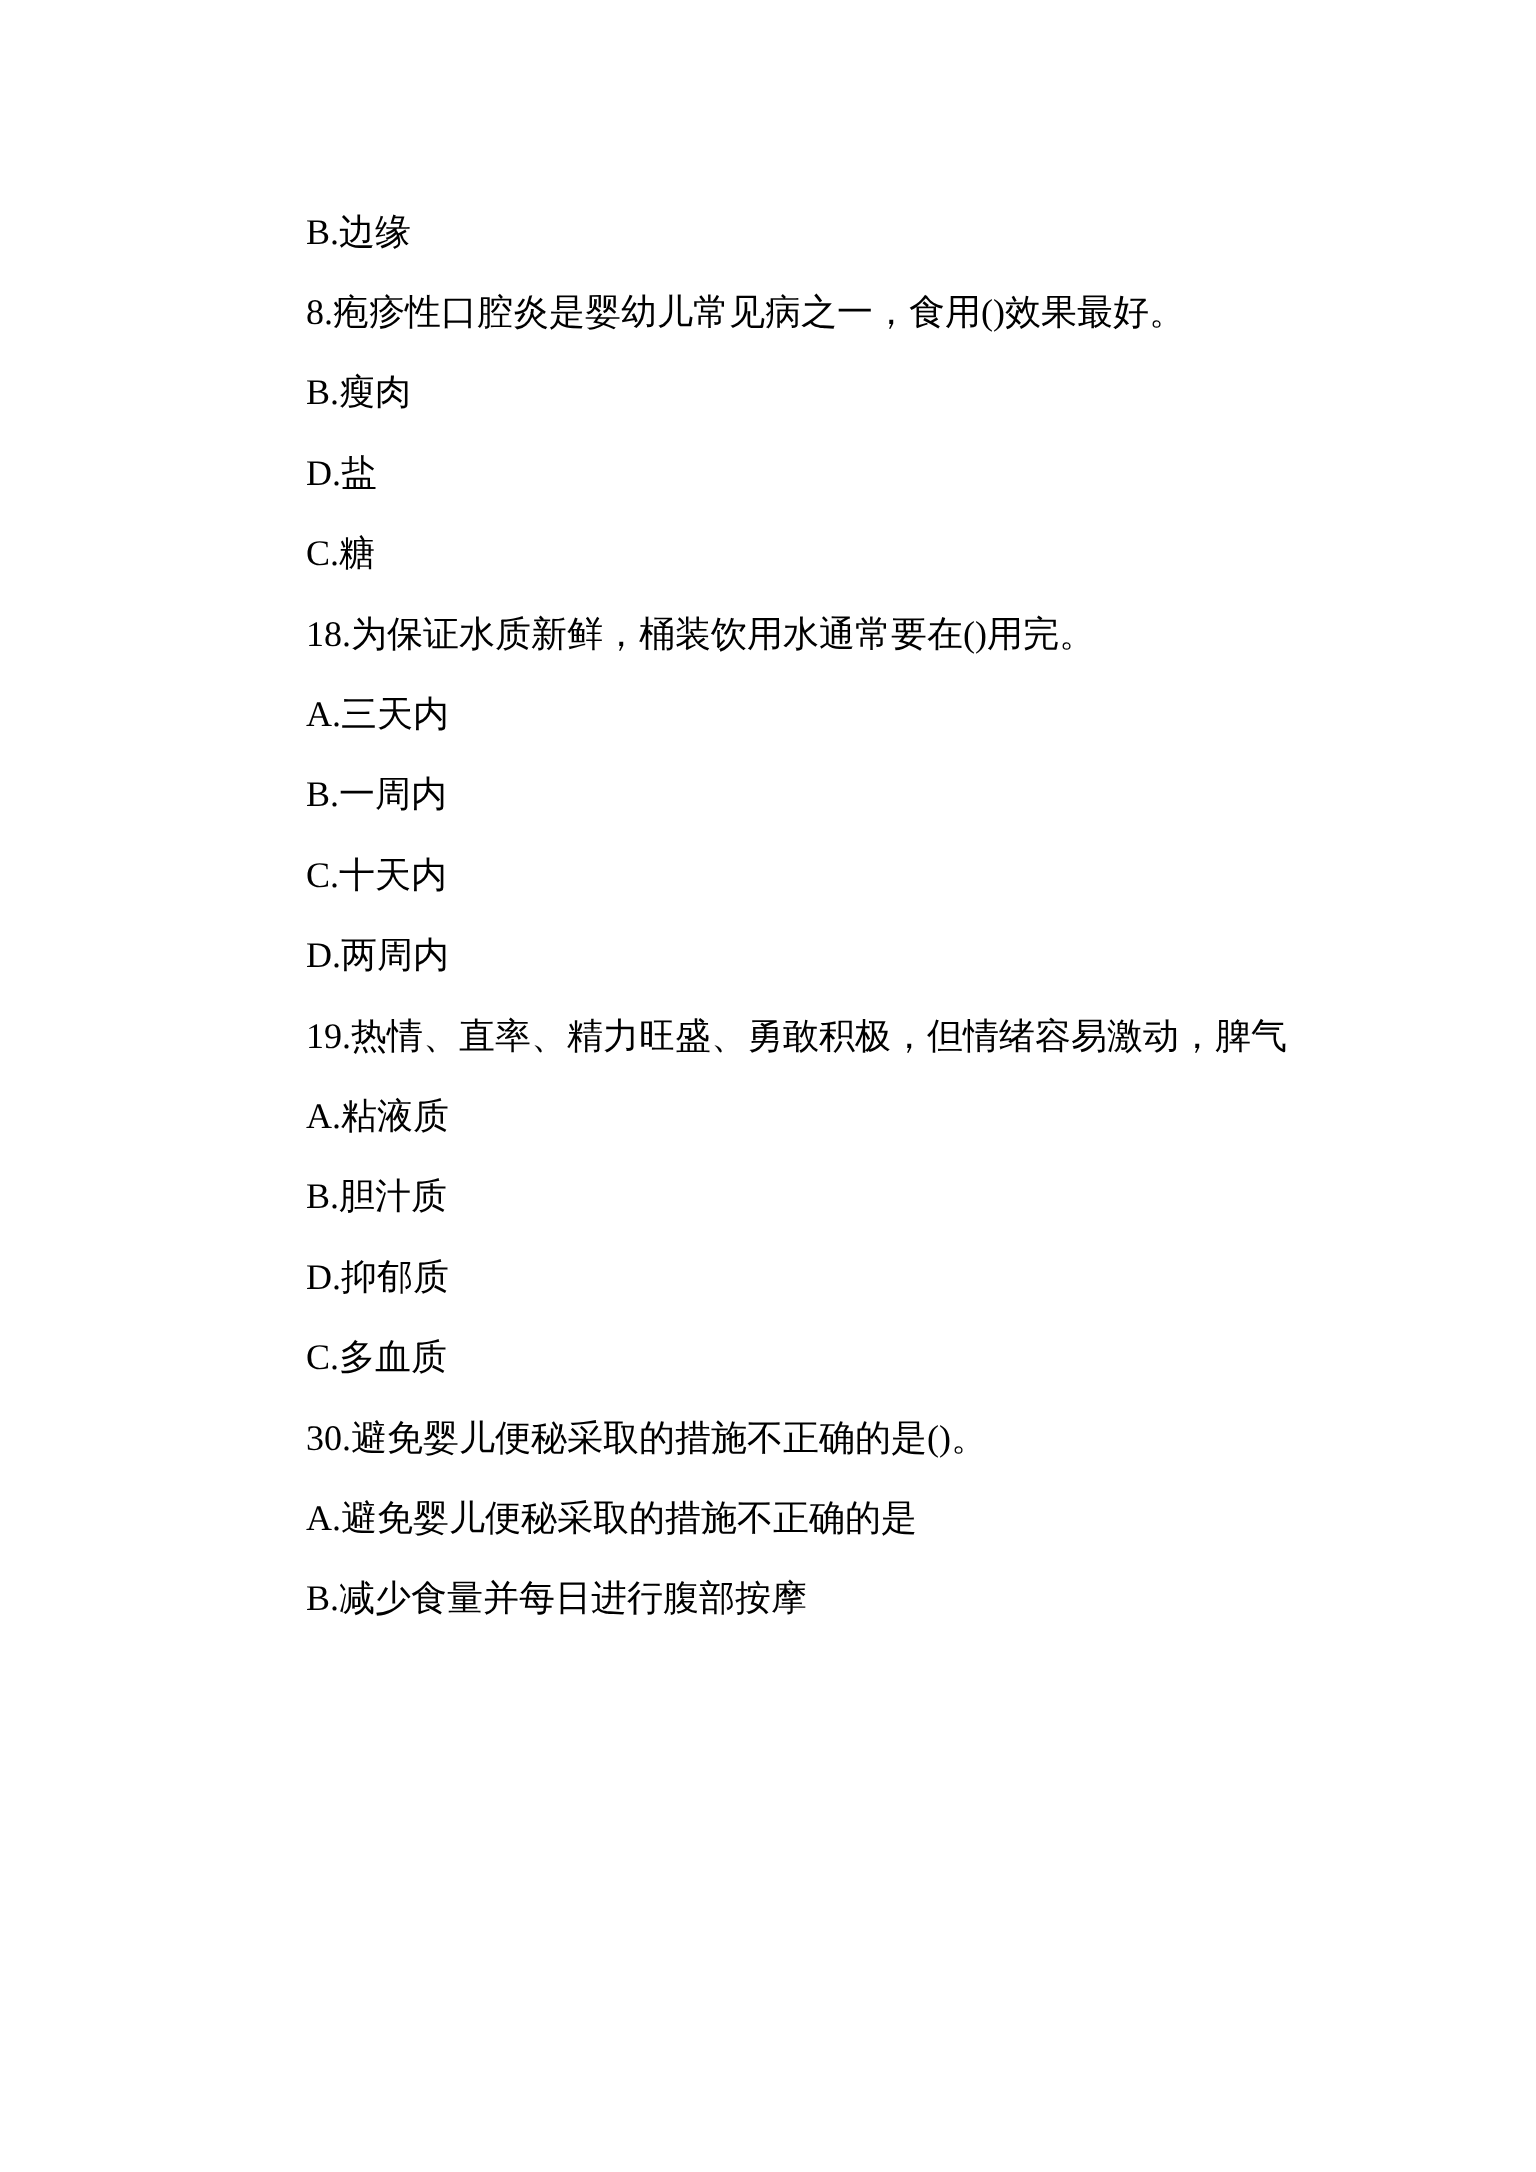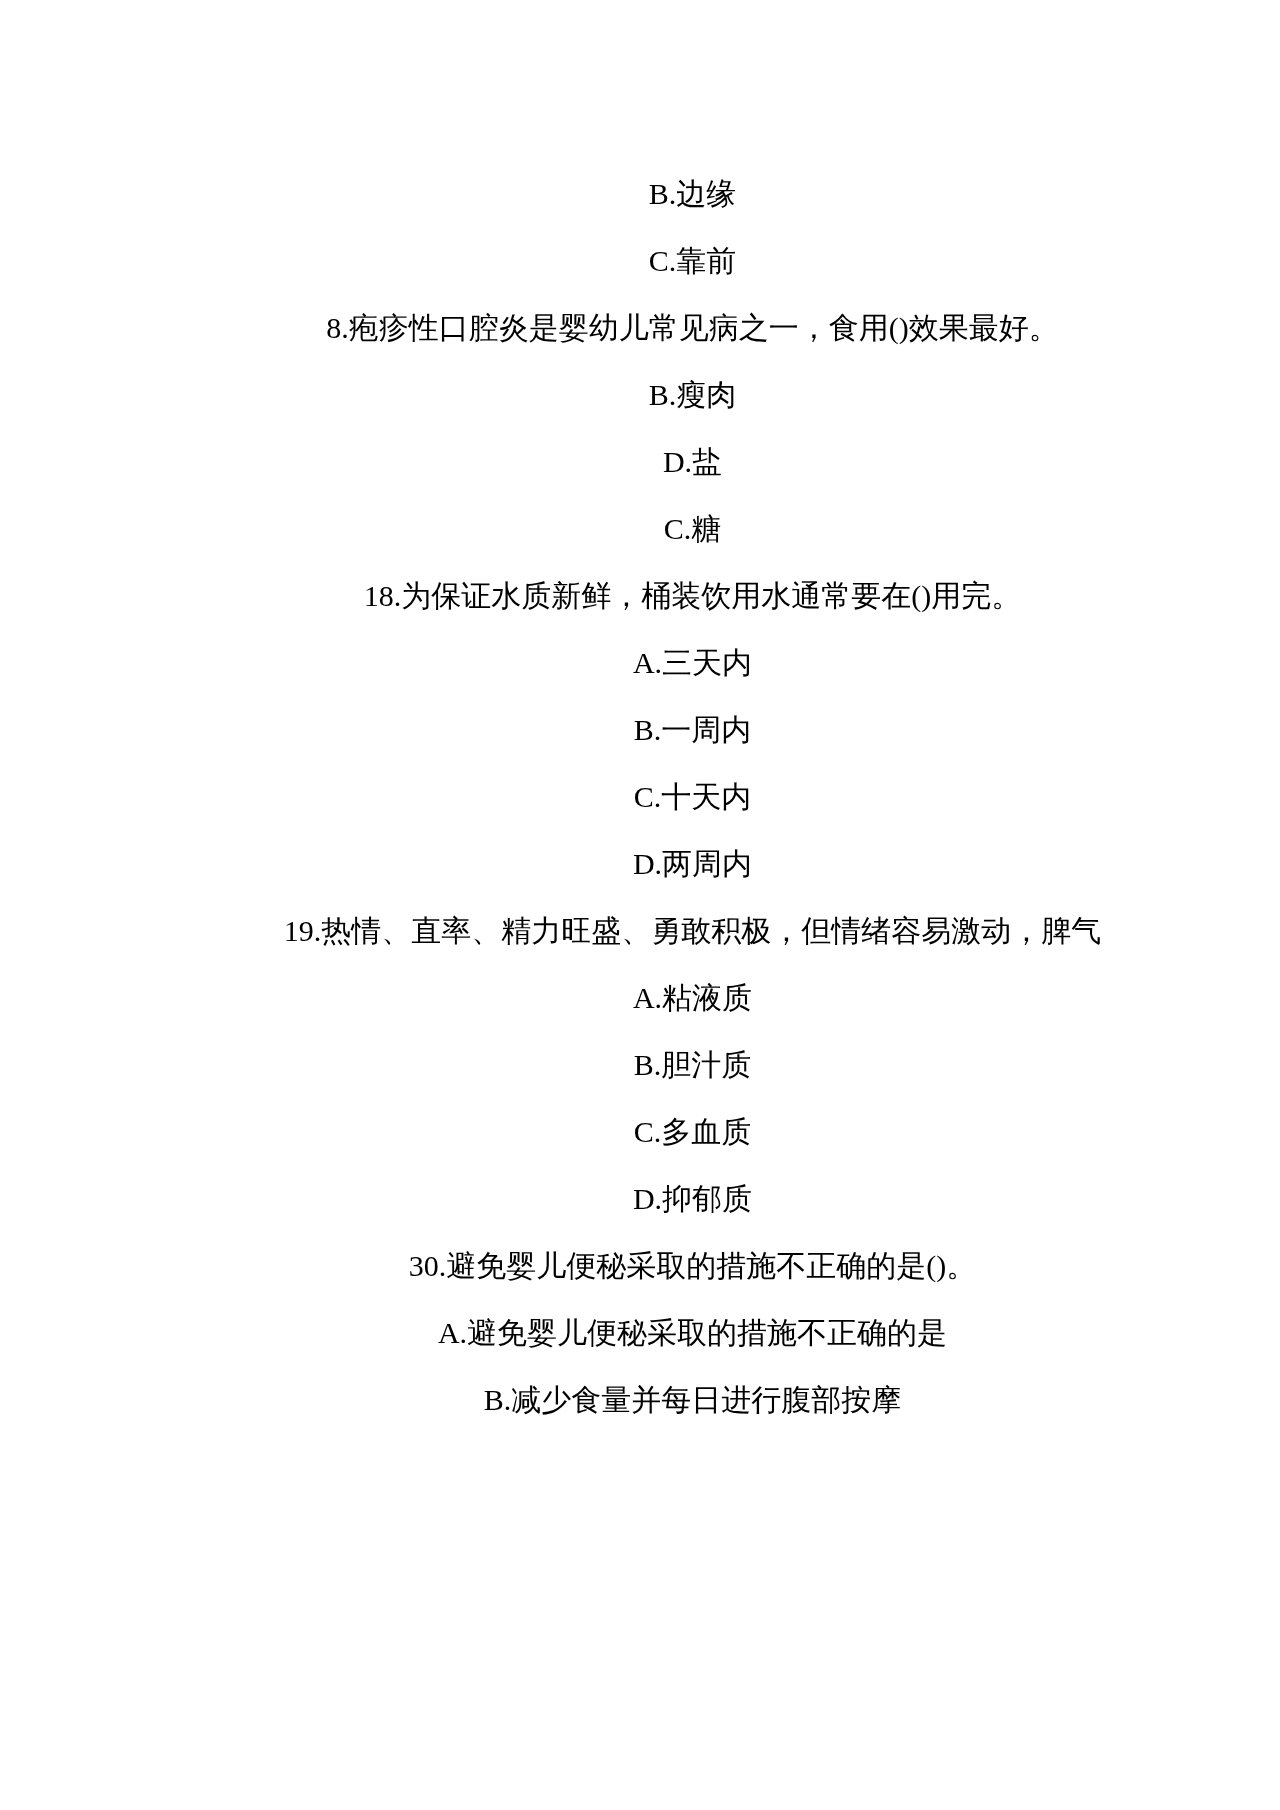--- a/index.html
+++ b/index.html
@@ -1,15 +1,15 @@
 <!DOCTYPE html>
 <html><head>
 <meta charset="utf-8">
 <style>
-  * { box-sizing: border-box; text-align: center; }
+  * { box-sizing: border-box; }
   html, body {
     margin: 0;
     padding: 0;
     background: #ffffff;
   }
   body {
     width: 1280px;
     height: 1810px;
     font-family: "Liberation Serif", "DejaVu Serif", serif;
   }
@@ -36,32 +36,31 @@
   .line.indent {
     padding-left: 60px;
   }
 </style>
 </head>
 <body>
 
 <div class="page">
   <div class="content" id="doc-content">
       <div class="line indent">B.边缘</div>
-      <div class="line indent">C.靠前</div>
       <div class="line indent">8.疱疹性口腔炎是婴幼儿常见病之一，食用()效果最好。</div>
       <div class="line indent">B.瘦肉</div>
       <div class="line indent">D.盐</div>
       <div class="line indent">C.糖</div>
       <div class="line indent">18.为保证水质新鲜，桶装饮用水通常要在()用完。</div>
       <div class="line indent">A.三天内</div>
       <div class="line indent">B.一周内</div>
       <div class="line indent">C.十天内</div>
       <div class="line indent">D.两周内</div>
       <div class="line indent">19.热情、直率、精力旺盛、勇敢积极，但情绪容易激动，脾气</div>
       <div class="line indent">A.粘液质</div>
       <div class="line indent">B.胆汁质</div>
+      <div class="line indent">D.抑郁质</div>
       <div class="line indent">C.多血质</div>
-      <div class="line indent">D.抑郁质</div>
       <div class="line indent">30.避免婴儿便秘采取的措施不正确的是()。</div>
       <div class="line indent">A.避免婴儿便秘采取的措施不正确的是</div>
       <div class="line indent">B.减少食量并每日进行腹部按摩</div>
     </div>
 </div>
 
 </body></html>

